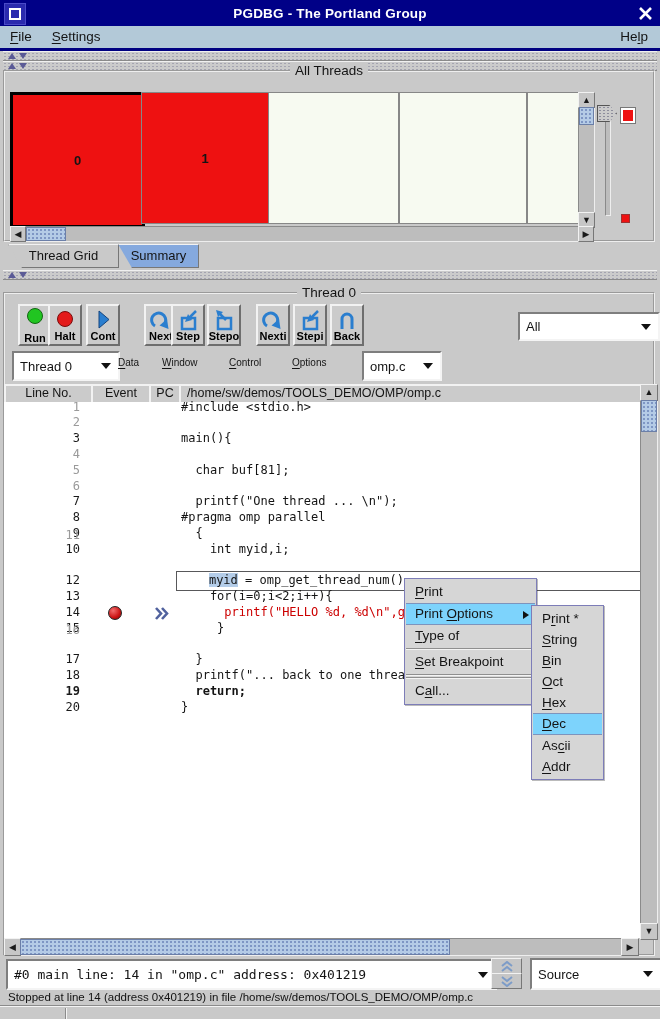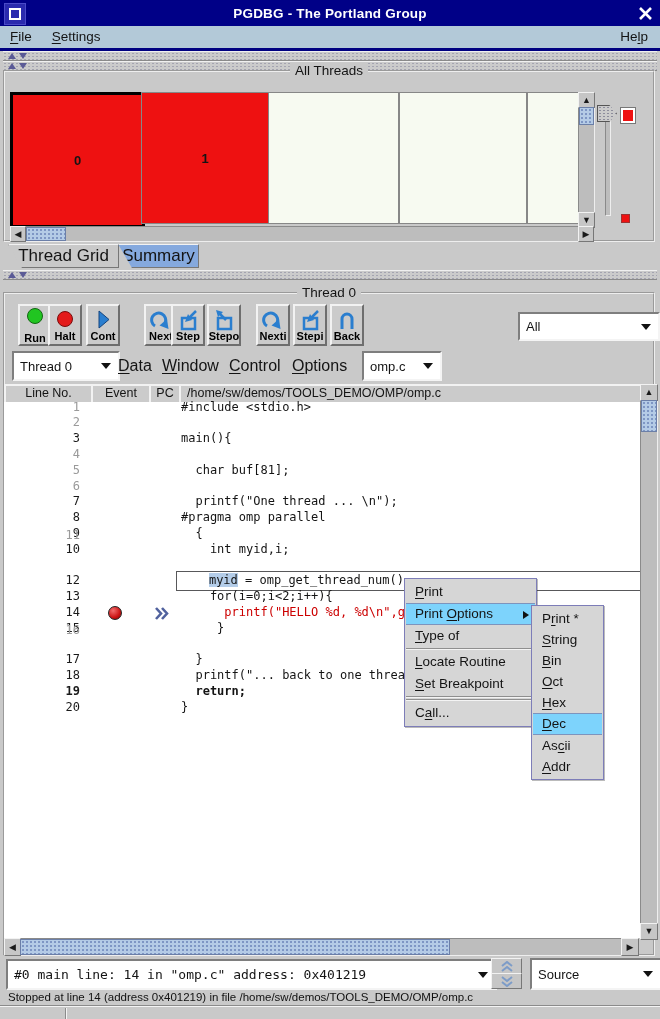--- a/index.html
+++ b/index.html
@@ -35,35 +35,35 @@
   .track{background:#bdbdbd;border:1px solid;border-color:#8a8a8a #eee #eee #8a8a8a}
   .sbtn{background:#c6c6c6;border:1px solid;border-color:#f2f2f2 #777 #777 #f2f2f2;
       display:flex;align-items:center;justify-content:center;font-size:9px;color:#1a1a1a;line-height:1}
   .thumb{background:#b4cbe6;background-image:radial-gradient(#7e96c4 1px,transparent 1.1px);
       background-size:4px 4px;border:1px solid #6b7fa8}
   .slider-thumb{background:#cbcbcb;background-image:radial-gradient(#8d8d9c .8px,transparent 1px);background-size:4px 3px;
       border:1px solid #555;clip-path:polygon(0 0,62% 0,100% 50%,62% 100%,0 100%)}
   .red-big{background:#ee1111;border:1px solid #777;box-shadow:inset 0 0 0 2px #fff}
   .red-small{background:#ee1111;border:1px solid #993333}
   
-  .tab{top:244px;height:22px;font-size:17px;text-align:center;line-height:22px;
+  .tab{top:244px;height:22px;font-size:13px;text-align:center;line-height:22px;
       border:1px solid #777;border-top-color:#f2f2f2;clip-path:polygon(14px 100%,100% 100%,100% 0,0 0)}
   .tab.plain{background:#c9c9c9}
   .tab.selected{background:#85a9de}
   
   .tbtn{top:304px;width:34px;height:42px;background:#cbcbcb;border:2px solid;border-color:#f2f2f2 #6e6e6e #6e6e6e #f2f2f2;
       display:flex;flex-direction:column;align-items:center;justify-content:center;padding:0}
   .tbtn .ic{height:22px;display:flex;align-items:center;justify-content:center}
   .tbtn .tl{font-size:11px;font-weight:bold;line-height:11px;white-space:nowrap}
   
   .combo{background:#fff;border:2px solid;border-color:#7e7e7e #f4f4f4 #f4f4f4 #7e7e7e;
       display:flex;align-items:center;font-size:13px;padding-left:6px;white-space:nowrap;overflow:hidden}
   .combo .arr{position:absolute;right:7px;width:0;height:0;border-left:5px solid transparent;
       border-right:5px solid transparent;border-top:6px solid #111}
-  .menurow{font-size:16px}
+  .menurow{font-size:10px}
   
   .hcell{top:384px;height:17px;background:#cbcbcb;border:2px solid;border-color:#f2f2f2 #6f6f6f #6f6f6f #f2f2f2;
       font-size:12.5px;text-align:center;line-height:14px;overflow:hidden;white-space:nowrap}
   .srcbody{left:4px;top:402px;width:636px;height:536px;background:#fff}
   .srow{left:4px;width:636px;height:16px}
   .lnum{position:absolute;left:0;width:76px;text-align:right;font-family:"DejaVu Sans Mono",monospace;font-size:12px;color:#1a1a1a}
   .lnum.dim{color:#9a9a9a}
   .code{position:absolute;left:177px;white-space:pre;font-family:"DejaVu Sans Mono",monospace;font-size:12px;color:#141414}
   .code.red{color:#cc0000}
   .selbox{position:absolute;left:172px;top:-2px;width:465px;height:18px;background:#fff;border:1px solid #58585a;
@@ -365,21 +365,20 @@
 <div class="abs track" style="left:4px;top:938px;width:633px;height:16px"></div>
 <div class="abs sbtn" style="left:4px;top:938px;width:15px;height:16px">◀</div>
 <div class="abs thumb" style="left:20px;top:939px;width:428px;height:14px"></div>
 <div class="abs sbtn" style="left:621px;top:938px;width:16px;height:16px">▶</div>
 
 <div id="ctx-menu" class="abs popup" style="left:404px;top:578px;width:129px">
     <div class="item"><span></span><span class="mn-u">P</span><span>rint</span></div>
     <div class="item hl"><span>Print </span><span class="mn-u">O</span><span>ptions</span><span class="subarrow"></span></div>
     <div class="item"><span></span><span class="mn-u">T</span><span>ype of</span></div>
     <div class="sep"></div>
-    <div class="item"><span></span><span class="mn-u">L</span><span>ocate Routine</span></div>
     <div class="item"><span></span><span class="mn-u">S</span><span>et Breakpoint</span></div>
     <div class="sep"></div>
     <div class="sep"></div>
     <div class="item"><span>C</span><span class="mn-u">a</span><span>ll...</span></div>
   </div>
 <div id="sub-menu" class="abs popup submenu" style="left:531px;top:605px;width:69px">
     <div class="item"><span>P</span><span class="mn-u">r</span><span>int *</span></div>
     <div class="item"><span></span><span class="mn-u">S</span><span>tring</span></div>
     <div class="item"><span></span><span class="mn-u">B</span><span>in</span></div>
     <div class="item"><span></span><span class="mn-u">O</span><span>ct</span></div>

